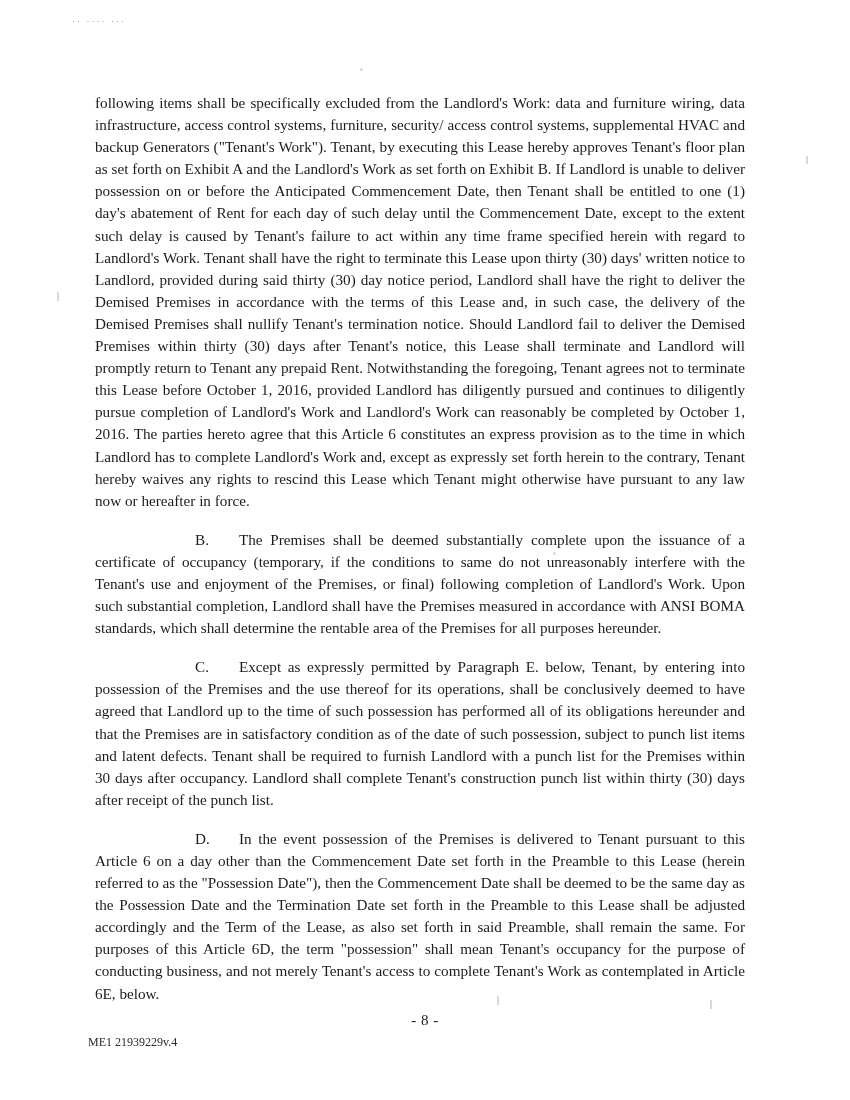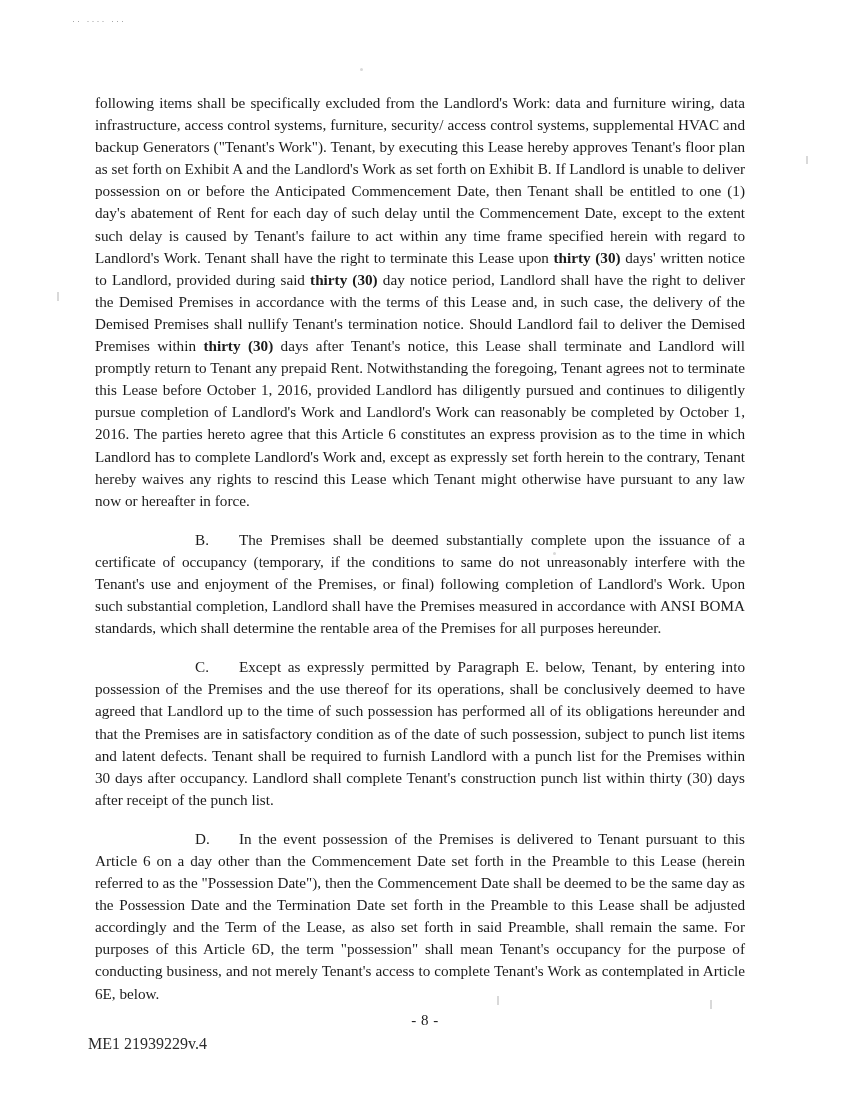--- a/index.html
+++ b/index.html
@@ -49,38 +49,38 @@
     margin: 0 0 17px 0;
     text-align: justify;
     text-justify: inter-word;
   }
   .para:last-child { margin-bottom: 12px; }
   .indent-label {
     display: inline-block;
     width: 100px;
     text-indent: 100px;
   }
-  b { font-weight: bold; }
+  b { font-weight: normal; }
   .footer-page {
     position: absolute;
     left: 0;
     right: 0;
     top: 1012px;
     text-align: center;
     font-family: "Liberation Serif", "DejaVu Serif", serif;
     font-size: 15px;
     color: #1b1b1b;
     letter-spacing: .5px;
   }
   .footer-ref {
     position: absolute;
     left: 88px;
     top: 1035px;
     font-family: "Liberation Serif", "DejaVu Serif", serif;
-    font-size: 16px;
+    font-size: 12px;
     color: #2a2a2a;
   }
   .mark-top-left {
     position: absolute;
     left: 72px;
     top: 16px;
     font-family: "Liberation Sans", sans-serif;
     font-size: 9px;
     color: #9a9a9a;
     letter-spacing: 2px;

